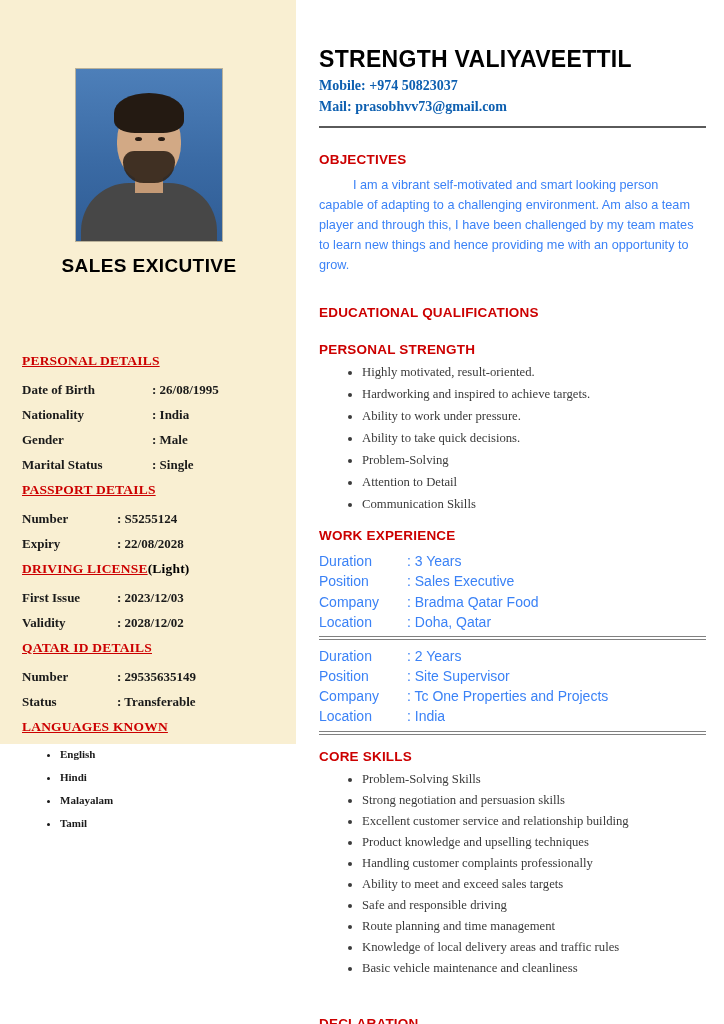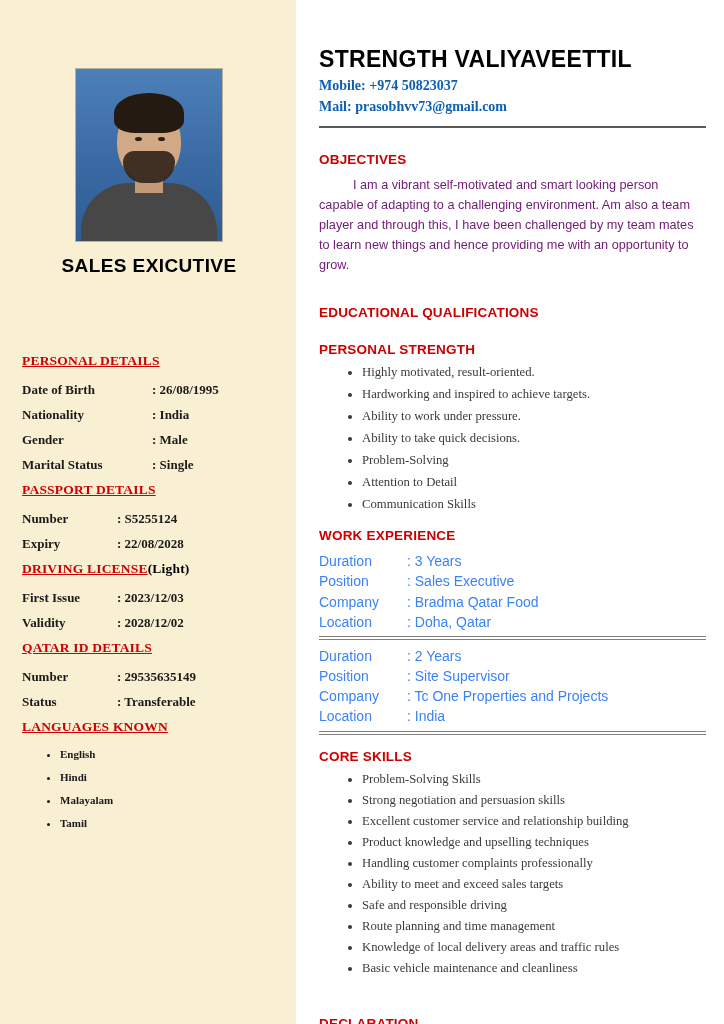--- a/index.html
+++ b/index.html
@@ -6,21 +6,21 @@
   html,body { background:#ffffff; }
   body {
     width:724px; height:1024px;
     font-family:"Liberation Sans", sans-serif;
     overflow:hidden;
   }
   .page { display:flex; width:724px; height:1024px; background:#ffffff; }
 
   
   .sidebar {
-    width:296px; flex-shrink:0; height:1024px;
+    width:296px; flex-shrink:0; height:744px;
     background:#f9efd2;
     padding:68px 20px 0 22px;
     font-family:"Liberation Serif", serif;
   }
   .photo {
     width:148px; height:174px; margin:0 auto;
     position:relative; overflow:hidden;
     background:linear-gradient(180deg,#4d7fb9 0%,#3a6aa4 55%,#2f5c94 100%);
     border:1px solid #b9b19a;
   }
@@ -78,21 +78,21 @@
   .contact {
     font-family:"Liberation Serif", serif;
     color:#0d5fb0; font-weight:bold; font-size:14px; margin-top:5px;
   }
   .rule { border:none; border-top:2px solid #5a5a5a; margin-top:11px; }
   .m-heading {
     font-size:13.5px; font-weight:bold; color:#cc0000; letter-spacing:.2px;
     margin-bottom:8px;
   }
   .m-section { margin-top:24px; }
-  .body-text { font-size:12.7px; line-height:1.58; color:#701a75; }
+  .body-text { font-size:12.7px; line-height:1.58; color:#3b82f6; }
   .indent { text-indent:34px; }
   .edu-item { font-size:12.7px; color:#3a3a3a; padding-left:30px; }
   .check { color:#595959; margin-right:10px; font-size:12px; }
   .bullet-list { list-style:disc; margin-left:43px;font-family:Liberation Serif, serif; }
   .bullet-list li { font-size:12.7px; color:#3a3a3a; margin-bottom:7px; }
   .bullet-list.tight li { margin-bottom:6px; }
   .we-row { display:flex; font-size:14px; color:#3b82f6; line-height:1.44;align-items:center; }
   .we-row .k { width:88px; flex-shrink:0; }
   .we-sep {
     height:4px; border-top:1px solid #808080; border-bottom:1px solid #808080;

